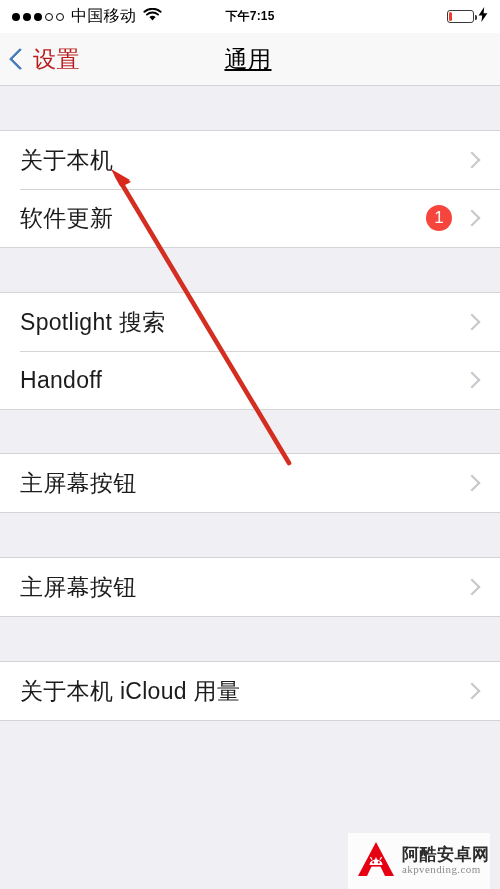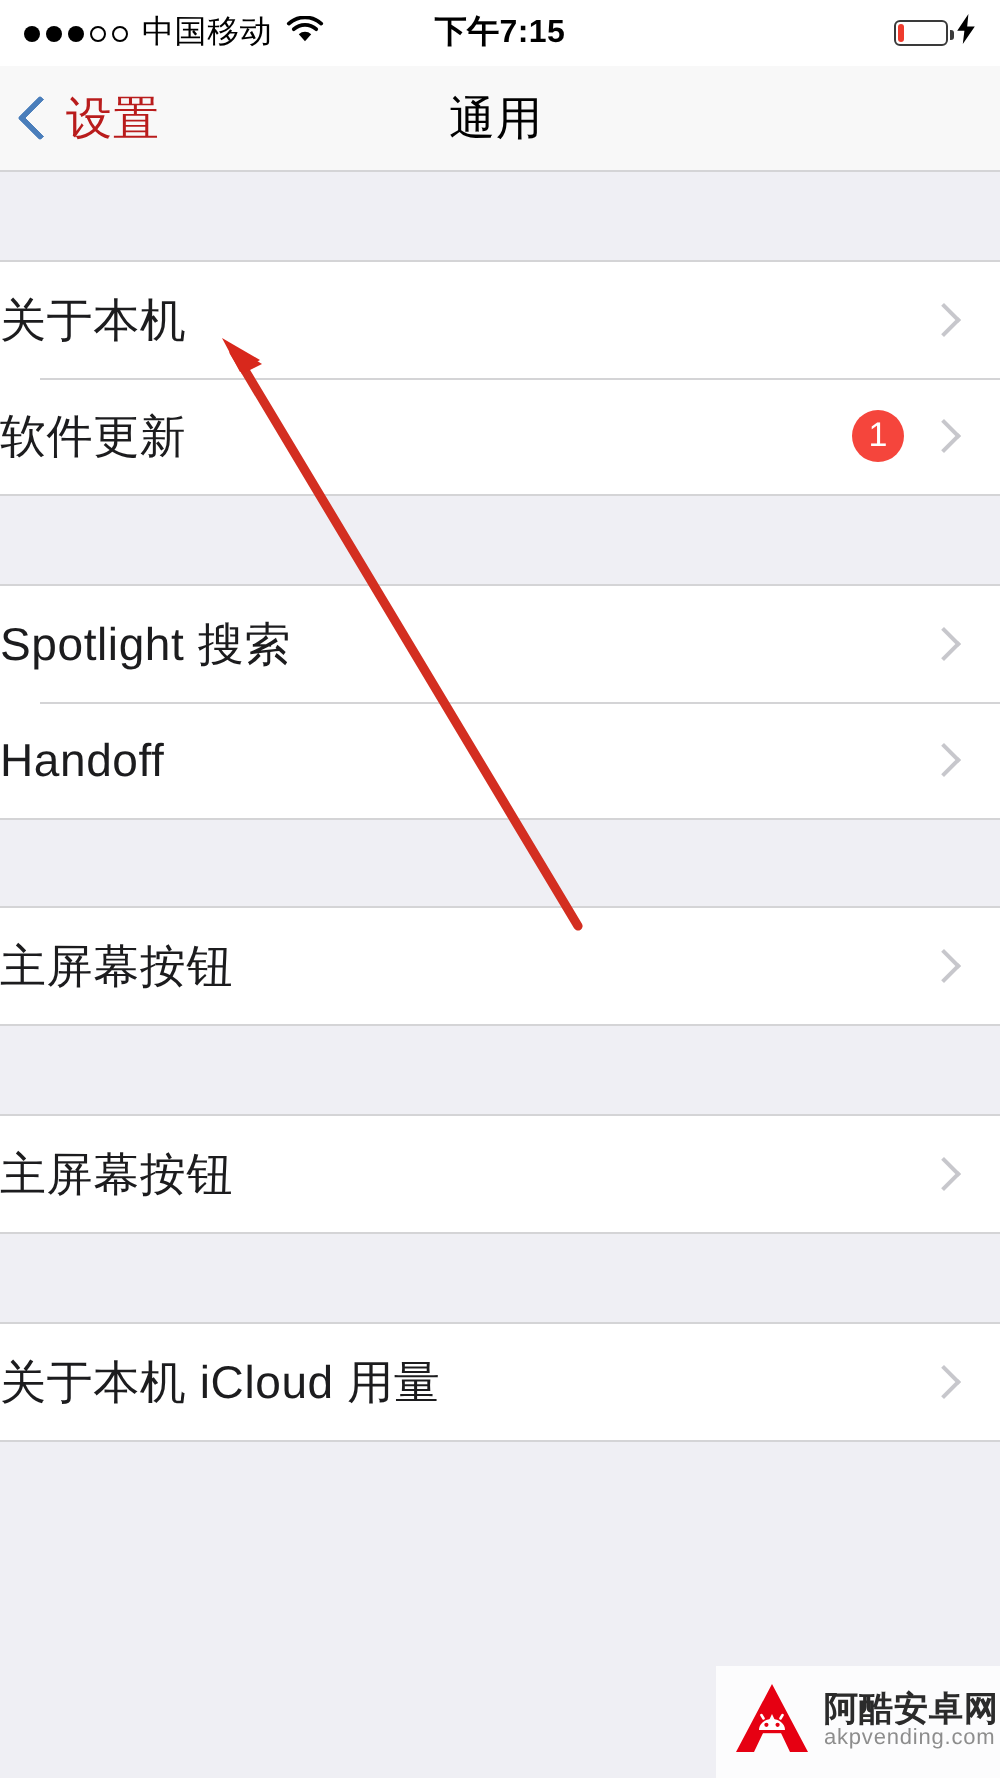--- a/index.html
+++ b/index.html
@@ -46,21 +46,21 @@
     background: transparent;
     border: 1.3px solid #000;
     box-sizing: border-box;
   }
   .carrier { font-size: 16px; letter-spacing: .3px; }
   .wifi-icon { display: block; }
   .sb-center {
     position: absolute;
     left: 0; right: 0;
     text-align: center;
-    font-size: 16px;
+    font-size: 12px;
     font-weight: bold;
     letter-spacing: .2px;
     pointer-events: none;
   }
   .sb-right {
     margin-left: auto;
     display: flex;
     align-items: center;
     gap: 4px;
     z-index: 2;
@@ -121,40 +121,42 @@
     letter-spacing: .5px;
   }
   .nav-title {
     position: absolute;
     left: 0; right: 4px;
     text-align: center;
     font-size: 23px;
     color: #000;
     letter-spacing: .5px;
     pointer-events: none;
+    text-decoration: underline;
   }
 
   
   .scroll {
     position: relative;
     background: #efeff4;
   }
   .group {
     background: #ffffff;
     border-top: 1px solid #d4d4d6;
     border-bottom: 1px solid #d4d4d6;
   }
   .gap { height: 44px; background: #efeff4; }
   .gap.short { height: 43px; }
 
   .row {
     position: relative;
     height: 58px;
     display: flex;
     align-items: center;
+    padding-left: 20px;
     padding-right: 16px;
     box-sizing: border-box;
     background: #ffffff;
     cursor: pointer;
     justify-content: center;
   }
   .row + .row::before {
     content: "";
     position: absolute;
     left: 20px; right: 0; top: 0;
@@ -200,31 +202,32 @@
     position: absolute;
     left: 0; top: 0;
     width: 500px; height: 889px;
     pointer-events: none;
     z-index: 40;
   }
 
   
   .watermark {
     position: absolute;
-    right: 0;
+    right: 10px;
     bottom: 0;
     width: 142px;
     height: 56px;
     background: rgba(255,255,255,0.82);
     display: flex;
     align-items: center;
     gap: 6px;
     padding-left: 8px;
     box-sizing: border-box;
     z-index: 50;
+    font-family: Liberation Serif, serif;
   }
   .wm-logo { flex: 0 0 auto; }
   .wm-text { display: flex; flex-direction: column; line-height: 1.05; }
   .wm-title {
     font-size: 17px;
     font-weight: bold;
     color: #2b2b2b;
     letter-spacing: .5px;
   }
   .wm-sub {

